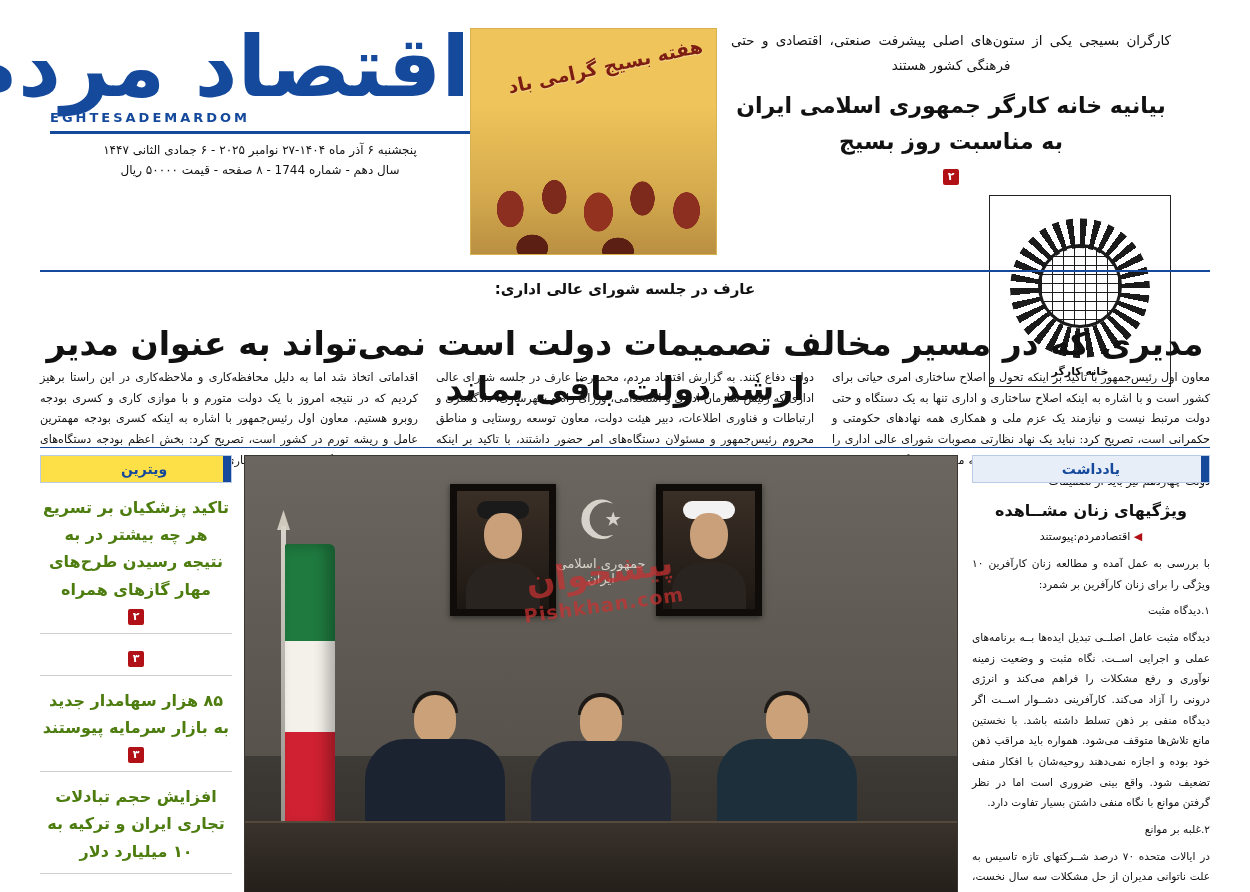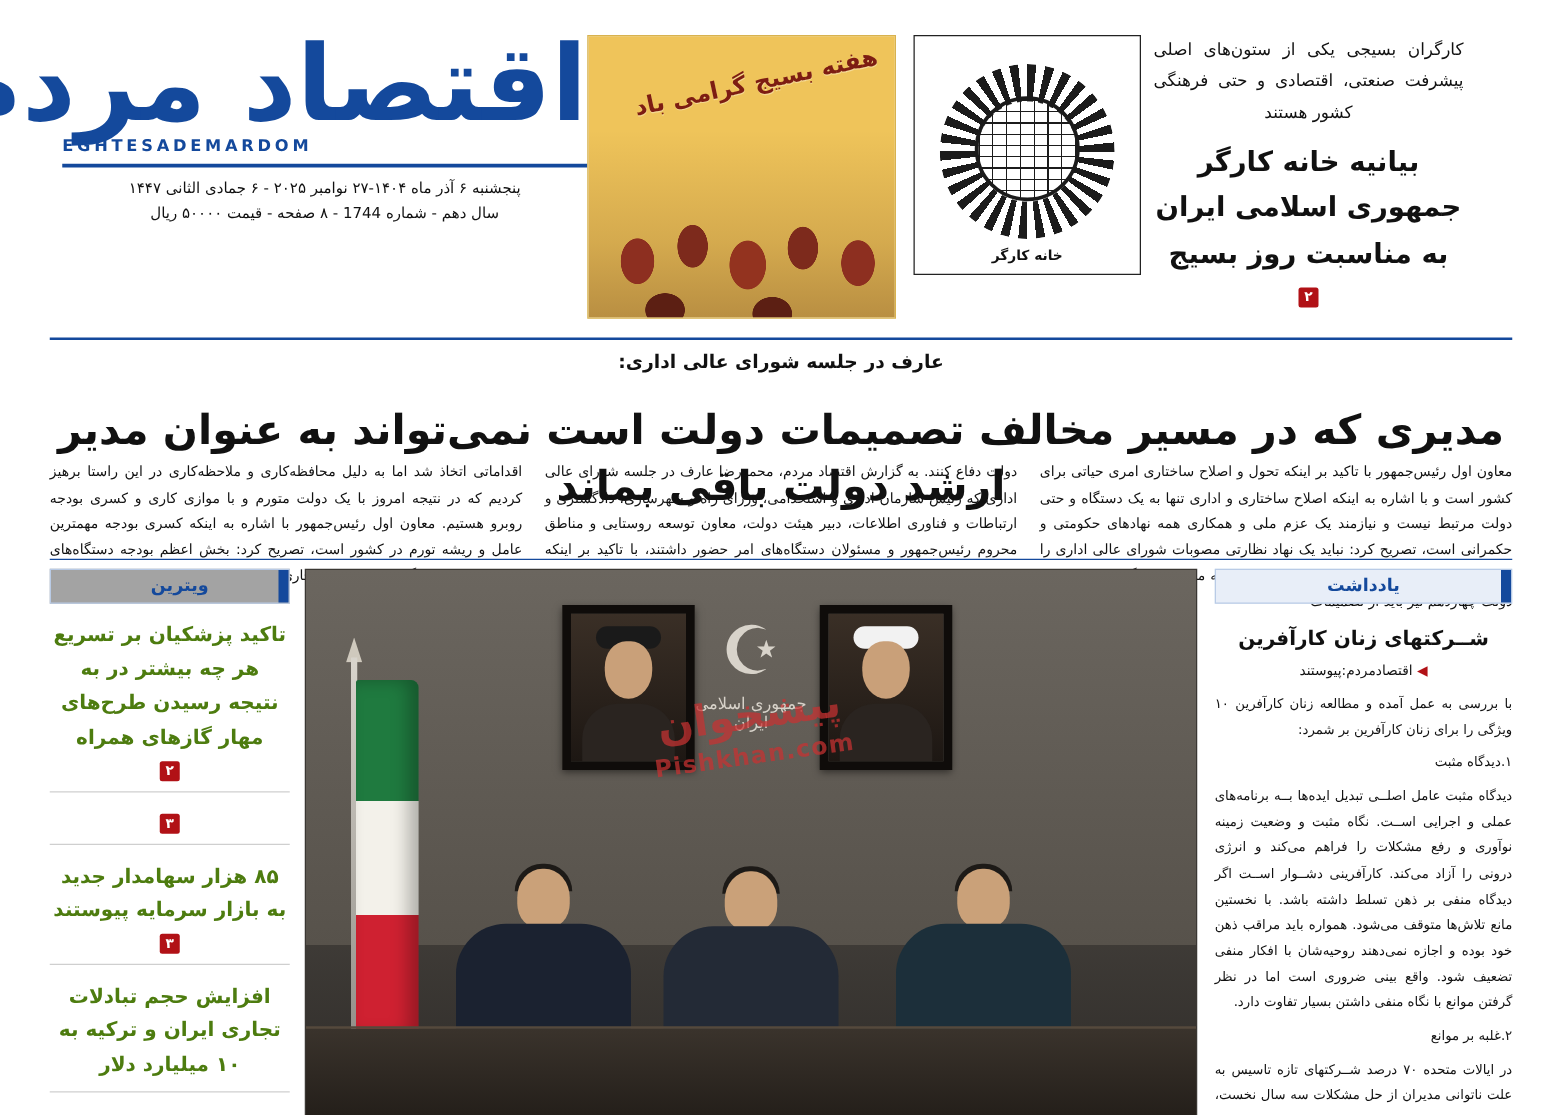--- a/index.html
+++ b/index.html
@@ -109,21 +109,21 @@
     font-weight: bold;
     text-shadow: 0 1px 0 rgba(255,255,255,0.35);
     white-space: nowrap;
     direction: rtl;
   }
 
   .kargar-block {
     width: 440px;
     margin-right: 16px;
     display: flex;
-    flex-direction: row;
+    flex-direction: column;
     gap: 10px;
     direction: rtl;
   }
   .kargar-text {
     flex: 1;
     text-align: center;
     direction: rtl;
   }
   .kargar-kicker {
     font-size: 13.5px;
@@ -246,21 +246,21 @@
     top: 455px; left: 40px; right: 40px; bottom: 0;
     display: flex;
     flex-direction: row-reverse;
     gap: 14px;
     direction: rtl;
   }
 
   
   .col-vitrin { width: 192px; }
   .sec-head {
-    background: #a3a3a3;
+    background: #fde047;
     border: 1px solid #b9cbe6;
     height: 26px;
     display: flex;
     align-items: center;
     justify-content: center;
     position: relative;
     padding-left: 16px;
   }
   .sec-head .bar-right {
     position: absolute;
@@ -616,21 +616,21 @@
           <div class="sub">Pishkhan.com</div>
         </div>
       </div>
     </div>
 
     <div class="col-note">
       <div class="note-head">
         <div class="bar-right"></div>
         <div class="sec-head-title">یادداشت</div>
       </div>
-      <div class="note-title">شــرکتهای زنان کارآفرین</div>
+      <div class="note-title">ویژگیهای زنان مشــاهده</div>
       <div class="note-author">
         <span class="bullet">◀</span>
         <span>اقتصادمردم:پیوستند</span>
       </div>
       <div class="note-body">
         <p>با بررسی به عمل آمده و مطالعه زنان کارآفرین ۱۰ ویژگی را برای زنان کارآفرین بر شمرد:</p>
         <p>۱.دیدگاه مثبت</p>
         <p>دیدگاه مثبت عامل اصلــی تبدیل ایده‌ها بــه برنامه‌های عملی و اجرایی اســت. نگاه مثبت و وضعیت زمینه نوآوری و رفع مشکلات را فراهم می‌کند و انرژی درونی را آزاد می‌کند. کارآفرینی دشــوار اســت اگر دیدگاه منفی بر ذهن تسلط داشته باشد. با نخستین مانع تلاش‌ها متوقف می‌شود. همواره باید مراقب ذهن خود بوده و اجازه نمی‌دهند روحیه‌شان با افکار منفی تضعیف شود. واقع بینی ضروری است اما در نظر گرفتن موانع با نگاه منفی داشتن بسیار تفاوت دارد.</p>
         <p>۲.غلبه بر موانع</p>
         <p>در ایالات متحده ۷۰ درصد شــرکتهای تازه تاسیس به علت ناتوانی مدیران از حل مشکلات سه سال نخست، منحل میشوند. این در حالیســت که نرخ انحلال شــرکتهایی که توسط زنان تاسیس شــده‌اند کمتر از شرکتهای دیگر است. زنان در اغلب موارد می‌توانند از موانع در جهت منافع شرکت اســتفاده کنند. زنان کارآفرین باید عادت کنند از هر مانعی کــه وجود می‌آیــد پندی بگیرند. به تدریج مشــاهده خواهند کرد مشــکل آن قدر ها که ابتدا تصور می‌شود بزرگ و منفی نبوده‌است.</p>

